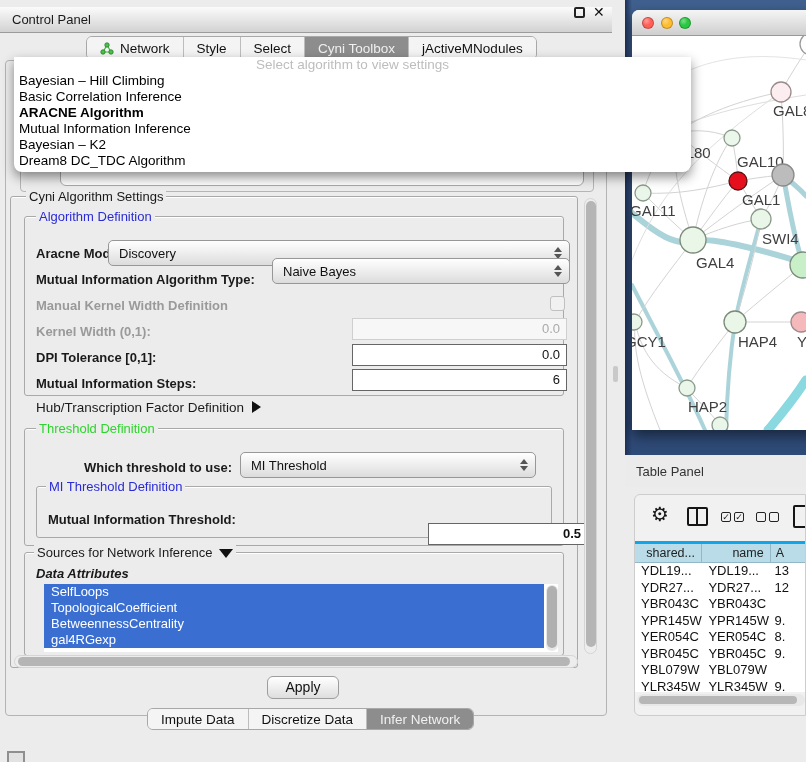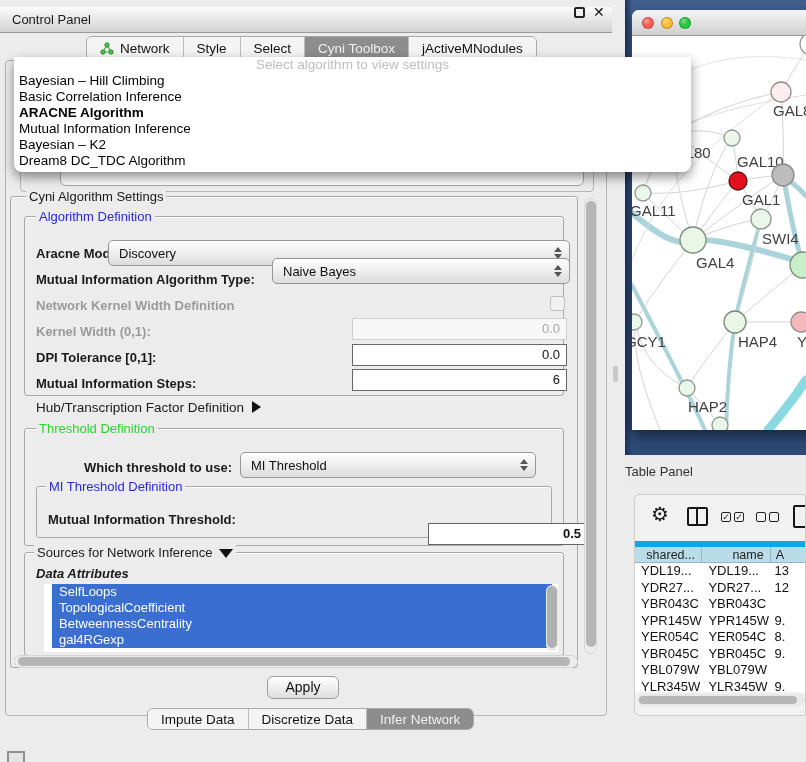--- a/index.html
+++ b/index.html
@@ -63,21 +63,21 @@
     text-align:right; padding:2px 6px 0 0; }
   .field.dim { background:#f7f7f7; border:1px solid #cfcfcf; color:#a9a9a9; }
   .checkbox { position:absolute; width:15px; height:15px; border:1px solid #c0c0c0; border-radius:3px; background:#f1f1f1; }
 
   .tri-right { display:inline-block; width:0; height:0; border-top:6px solid transparent; border-bottom:6px solid transparent;
     border-left:9px solid #111; margin-left:8px; vertical-align:-1px; }
   .tri-down { display:inline-block; width:0; height:0; border-left:7px solid transparent; border-right:7px solid transparent;
     border-top:9px solid #111; margin-left:6px; vertical-align:-1px; }
 
   .attr-list { position:absolute; left:44px; top:584px; width:514px; height:68px; background:#fff; overflow:hidden; }
-  .attr-item { width:500px; height:16px; line-height:16px; background:#3a6ed0; color:#fff; font-size:13px; padding-left:7px;margin-left:8px; }
+  .attr-item { width:500px; height:16px; line-height:16px; background:#3a6ed0; color:#fff; font-size:13px; padding-left:7px; }
   .attr-vscroll { position:absolute; left:546px; top:585px; width:12px; height:66px; background:#e8e8e8; border-radius:6px; }
   .attr-vthumb { position:absolute; left:1px; top:1px; width:10px; height:62px; background:#b0b0b0; border-radius:5px; }
 
   .vscroll { position:absolute; left:584px; top:198px; width:13px; height:456px; background:#ededed; border:1px solid #d5d5d5; border-radius:7px; }
   .vthumb { position:absolute; left:0.5px; top:2px; width:10px; height:446px; background:#b5b5b5; border-radius:5px; }
   .hscroll { position:absolute; left:14px; top:655px; width:564px; height:13px; background:#ededed; border:1px solid #d5d5d5; border-radius:7px; }
   .hthumb { position:absolute; left:3px; top:1px; width:552px; height:9px; background:#b5b5b5; border-radius:5px; }
 
   .apply-btn { position:absolute; left:267px; top:676px; width:72px; height:23px;
     background:linear-gradient(#ffffff,#dedede); border:1px solid #9d9d9d; border-radius:6px;
@@ -95,34 +95,34 @@
   .desktop-shadow { position:absolute; left:0; top:0; width:7px; height:455px; background:linear-gradient(90deg,#1d3157,rgba(29,49,87,0)); }
   .net-window { position:absolute; left:7px; top:10px; width:220px; height:420px;
     border-radius:7px 7px 3px 3px; box-shadow:0 6px 14px rgba(0,0,0,.5); background:#fff; }
   .net-titlebar { height:26px; background:linear-gradient(#f5f5f5,#cfcfcf); border-bottom:1px solid #999;
     border-radius:7px 7px 0 0; position:relative; }
   .light { position:absolute; top:7px; width:12px; height:12px; border-radius:50%; border:1px solid rgba(0,0,0,.25); }
   .net-canvas { position:absolute; left:0; top:26px; width:220px; height:394px; background:#fff; overflow:hidden; }
 
   .tp-titlebar { position:absolute; left:625px; top:455px; width:181px; height:32px; background:#ebebeb;
     display:flex; align-items:center; }
-  .tp-title { font-size:13px; color:#333; }
+  .tp-title { font-size:13px; color:#333; margin-left:11px; }
 
   .tool-panel { position:absolute; left:634px; top:494px; width:172px; height:222px;
     border:1px solid #cdcdcd; border-radius:6px 0 0 6px; background:#f1f1f1; overflow:hidden; }
   .tp-toolbar { position:absolute; left:0; top:0; width:172px; height:44px; }
   .gear { position:absolute; left:16px; top:9px; font-size:20px; color:#151515; line-height:1; }
   .cols-icon { position:absolute; left:52px; top:12px; width:21px; height:19px; border:2px solid #151515; border-radius:2px; }
   .cols-icon::after { content:""; position:absolute; left:7px; top:0; width:2px; height:15px; background:#151515; }
   .cb-pair { position:absolute; top:17px; display:flex; gap:3px; }
   .cb { width:10px; height:10px; border:1.5px solid #222; border-radius:2px; font-size:9px; line-height:8px; color:#222; text-align:center; }
   .doc-icon { position:absolute; left:158px; top:10px; width:18px; height:23px; border:2px solid #151515; border-radius:2px; background:#f1f1f1; }
 
   .tbl { position:absolute; left:0; top:46px; width:172px; height:151px; overflow:hidden; background:#fff; }
-  .thead { display:flex; height:22px; background:#b9dce8; border-top:6px solid #0ea5e9; border-bottom:1px solid #93b7c7; }
+  .thead { display:flex; height:22px; background:#b9dce8; border-top:3px solid #0ea5e9; border-bottom:1px solid #93b7c7; }
   .th { font-size:12.5px; color:#222; border-right:1px solid #93b7c7; display:flex; align-items:center; justify-content:flex-end; padding-right:6px; }
   .th1 { width:76px; } .th2 { width:78px; } .th3 { width:40px; justify-content:flex-start; padding-left:5px; }
   .trow { display:flex; height:16.5px; font-size:13px; color:#111; }
   .td { white-space:nowrap; overflow:hidden; }
   .td1 { width:76px; padding-left:6px; } .td2 { width:78px; padding-left:6px; } .td3 { width:40px; padding-left:3px; }
   .tbl-hscroll { position:absolute; left:2px; top:199px; width:168px; height:12px; background:#e8e8e8; border-radius:6px; }
   .tbl-hthumb { position:absolute; left:2px; top:2px; width:158px; height:8px; background:#b7b7b7; border-radius:4px; }
 </style>
 </head>
 <body>
@@ -215,21 +215,21 @@
 
   <span class="lbl" style="left:36px;top:272px;">Mutual Information Algorithm Type:</span>
   <div class="combo" style="left:272px;top:258px;width:298px;height:26px;">
     <span class="val">Naive Bayes</span>
     <span class="spinner">
         <span class="spin-up"></span>
         <span class="spin-dn"></span>
       </span>
   </div>
 
-  <span class="lbl dim" style="left:36px;top:298px;">Network Kernel Width Definition</span>
+  <span class="lbl dim" style="left:36px;top:298px;">Manual Kernel Width Definition</span>
   <span class="checkbox" style="left:550px;top:296px;"></span>
 
   <span class="lbl dim" style="left:36px;top:324px;">Kernel Width (0,1):</span>
   <div class="field dim" style="left:352px;top:318px;width:215px;height:22px;">0.0</div>
 
   <span class="lbl" style="left:36px;top:350px;">DPI Tolerance [0,1]:</span>
   <div class="field" style="left:352px;top:344px;width:215px;height:22px;">0.0</div>
 
   <span class="lbl" style="left:36px;top:376px;">Mutual Information Steps:</span>
   <div class="field" style="left:352px;top:369px;width:215px;height:22px;">6</div>

